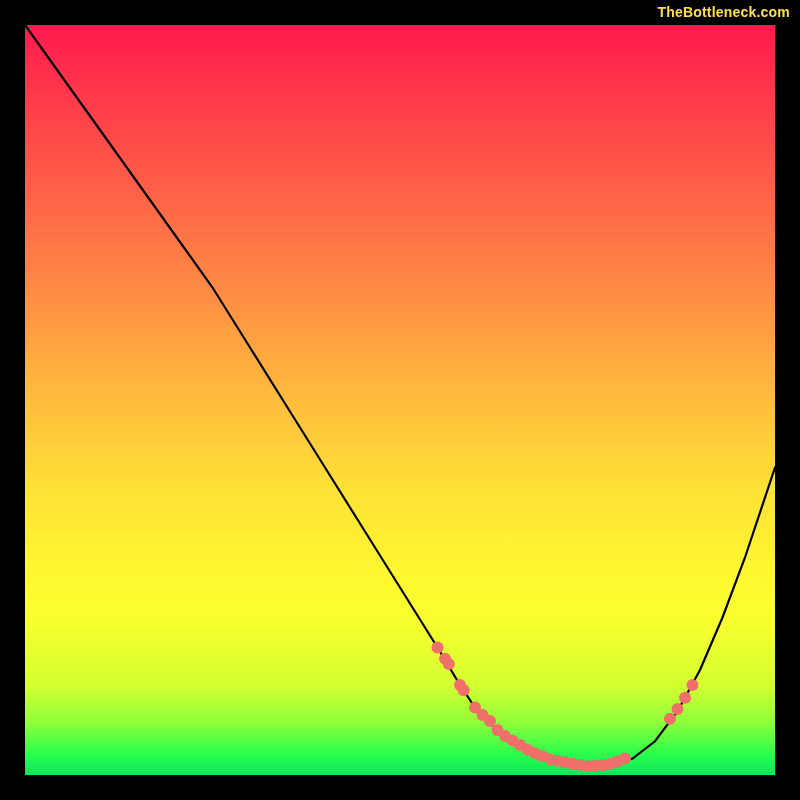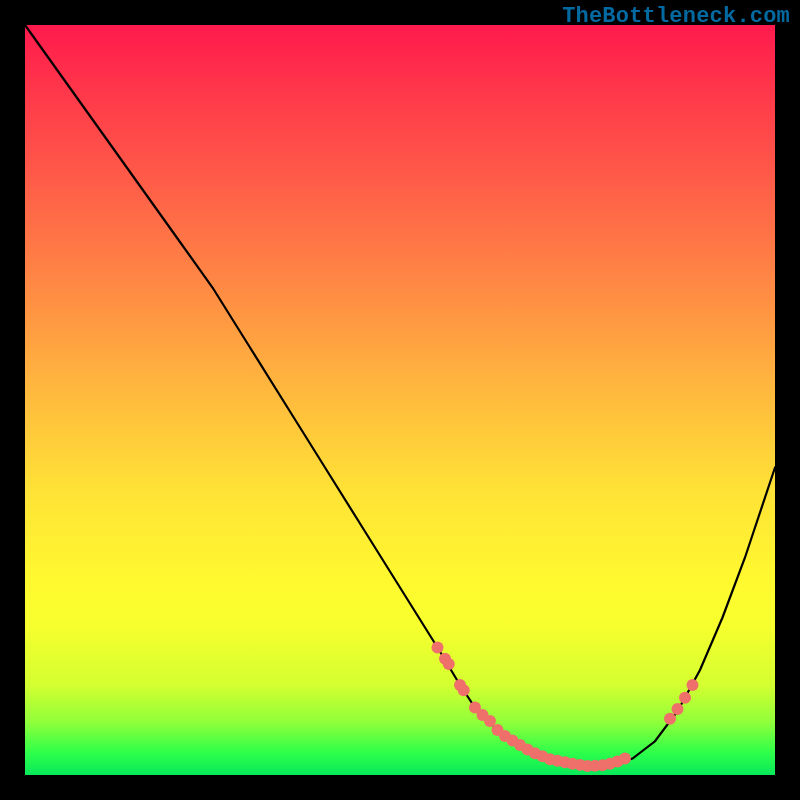--- a/index.html
+++ b/index.html
@@ -29,26 +29,25 @@
       #d4ff30 88%,
       #8fff3a 93%,
       #2eff4a 97%,
       #07e85a 100%
     );
   }
   .watermark {
     position: absolute;
     top: 4px;
     right: 10px;
-    font-size: 22px;
+    font-size: 14px;
     font-weight: 600;
-    color: #0369a1;
+    color: #fde047;
     letter-spacing: 0.2px;
     user-select: none;
-    font-family: Liberation Mono, monospace;
   }
   svg.plot {
     position: absolute;
     left: 0;
     top: 0;
     width: 750px;
     height: 750px;
     overflow: visible;
   }
 </style>

